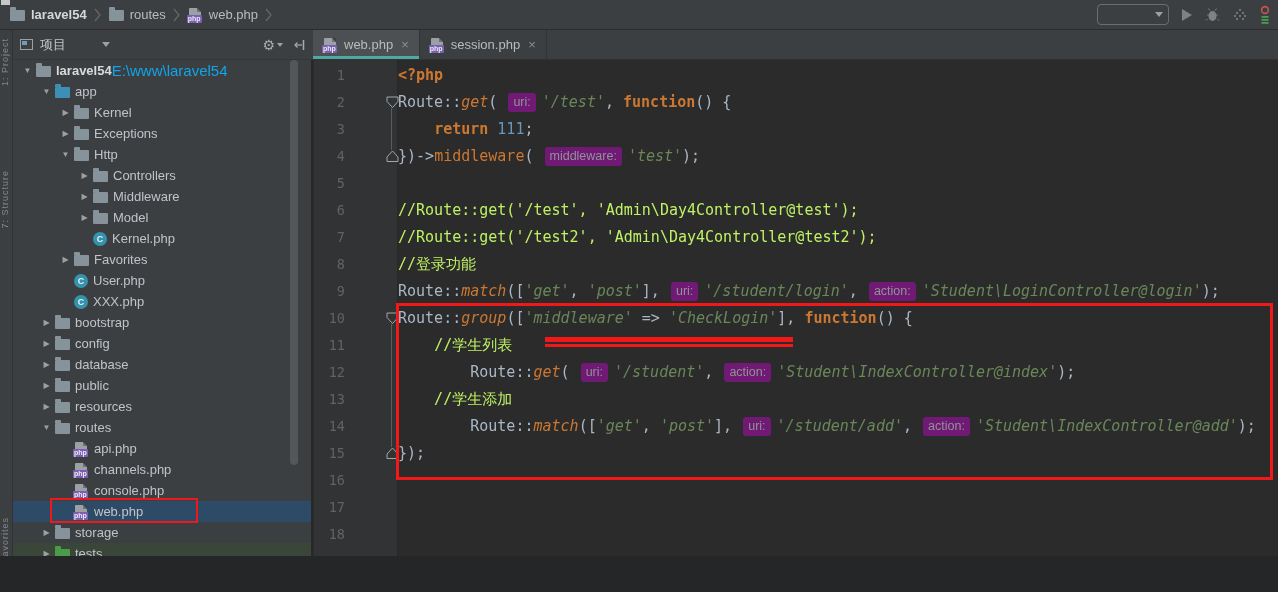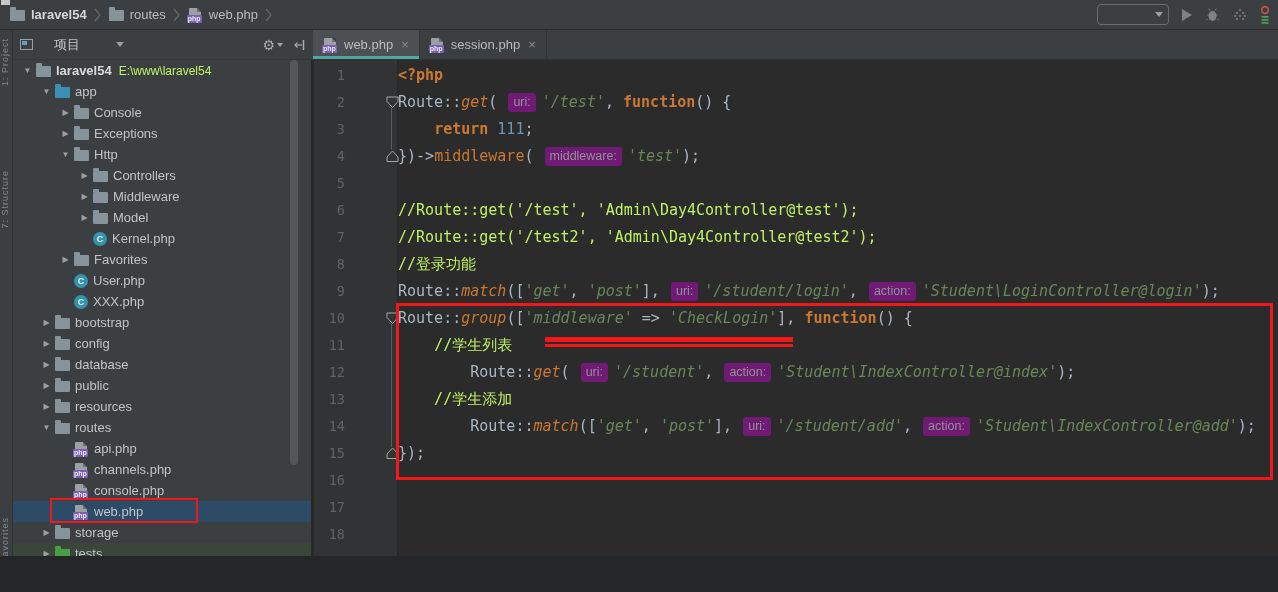--- a/index.html
+++ b/index.html
@@ -19,34 +19,34 @@
       border-right:4px solid transparent;border-top:5px solid #9DA0A3;}
   .tb-play{width:0;height:0;border-left:10px solid #7D8385;border-top:6px solid transparent;border-bottom:6px solid transparent;}
   
   #stripe{position:absolute;left:0;top:30px;width:13px;height:562px;background:#3C3F41;border-right:1px solid #303233;box-sizing:border-box;}
   .stripe-label{position:absolute;left:0;width:13px;writing-mode:vertical-rl;transform:rotate(180deg);
       font-size:9px;color:#85898B;letter-spacing:1px;white-space:nowrap;}
   #stripe-star{position:absolute;left:0;bottom:2px;width:13px;text-align:center;font-size:10px;color:#E8A33D;}
   
   #panel-header{position:absolute;left:13px;top:30px;width:300px;height:30px;background:#3C3F41;
       border-bottom:1px solid #343739;display:flex;align-items:center;box-sizing:border-box;padding:0 6px;}
-  #panel-title{font-size:13px;color:#C2C5C8;margin-left:20px;}
+  #panel-title{font-size:13px;color:#C2C5C8;margin-left:6px;}
   #panel-caret{margin-left:36px;width:0;height:0;border-left:4px solid transparent;border-right:4px solid transparent;border-top:5px solid #9DA0A3;}
   .ph-right{margin-left:auto;display:flex;align-items:center;gap:10px;}
   #gear{color:#A9ACAE;font-size:14px;line-height:14px;display:flex;align-items:center;gap:2px;}
   #gear .dd{width:0;height:0;border-left:3px solid transparent;border-right:3px solid transparent;border-top:4px solid #9DA0A3;}
   #ptree{position:absolute;left:13px;top:60px;width:300px;height:532px;background:#3C3F41;overflow:hidden;
          border-right:2px solid #282828;box-sizing:border-box;}
   .trow{height:21px;display:flex;align-items:center;font-size:13px;color:#BFC4C9;white-space:nowrap;}
   .trow.sel{background:#2D4A66;}
   .trow.tint{background:#3B463B;}
   .trow.bold .tlabel{font-weight:bold;color:#D8DADC;}
   .arrow{width:17px;flex:none;text-align:center;font-size:8px;color:#9DA0A3;}
   .tlabel{margin-left:5px;}
-  .tpath{margin-left:7px;color:#bef264;font-size:12px;}
+  .tpath{color:#0ea5e9;font-size:15px;}
   .ic-folder{width:15px;height:11px;flex:none;border-radius:1px;position:relative;background:#87939B;margin-top:2px;display:inline-block;}
   .ic-folder::before{content:"";position:absolute;top:-3px;left:0;width:6px;height:3px;background:inherit;border-radius:1px 1px 0 0;}
   .folder-src{background:#3E8FB5;}
   .folder-test{background:#4B9C49;}
   .ic-class{width:14px;height:14px;flex:none;border-radius:50%;background:#3593AD;color:#EAF3F5;font-size:9px;
       line-height:14px;text-align:center;display:inline-block;font-weight:bold;}
   .ic-phpfile{width:12px;height:14px;flex:none;background:#9AA0A4;border-radius:1px;position:relative;display:inline-block;margin:0 2px 0 1px;}
   .ic-phpfile::after{content:"";position:absolute;right:0;top:0;border-style:solid;border-width:0 4px 4px 0;border-color:#3C3F41 #3C3F41 #6E7478 #6E7478;}
   .ic-phpfile .badge{position:absolute;left:-2px;bottom:-1px;background:#7B5FB0;color:#EDE9F5;font-size:7px;
       line-height:8px;padding:0 1px;border-radius:1px;font-weight:bold;font-style:normal;}
@@ -190,21 +190,21 @@
           <span class="tpath">E:\www\laravel54</span>
         </div>
         <div class="trow" style="padding-left: 25px;">
           <span class="arrow">▼</span>
           <span class="ic-folder folder-src"></span>
           <span class="tlabel">app</span>
         </div>
         <div class="trow" style="padding-left: 44px;">
           <span class="arrow">▶</span>
           <span class="ic-folder "></span>
-          <span class="tlabel">Console</span>
+          <span class="tlabel">Kernel</span>
         </div>
         <div class="trow" style="padding-left: 44px;">
           <span class="arrow">▶</span>
           <span class="ic-folder "></span>
           <span class="tlabel">Exceptions</span>
         </div>
         <div class="trow" style="padding-left: 44px;">
           <span class="arrow">▼</span>
           <span class="ic-folder "></span>
           <span class="tlabel">Http</span>

